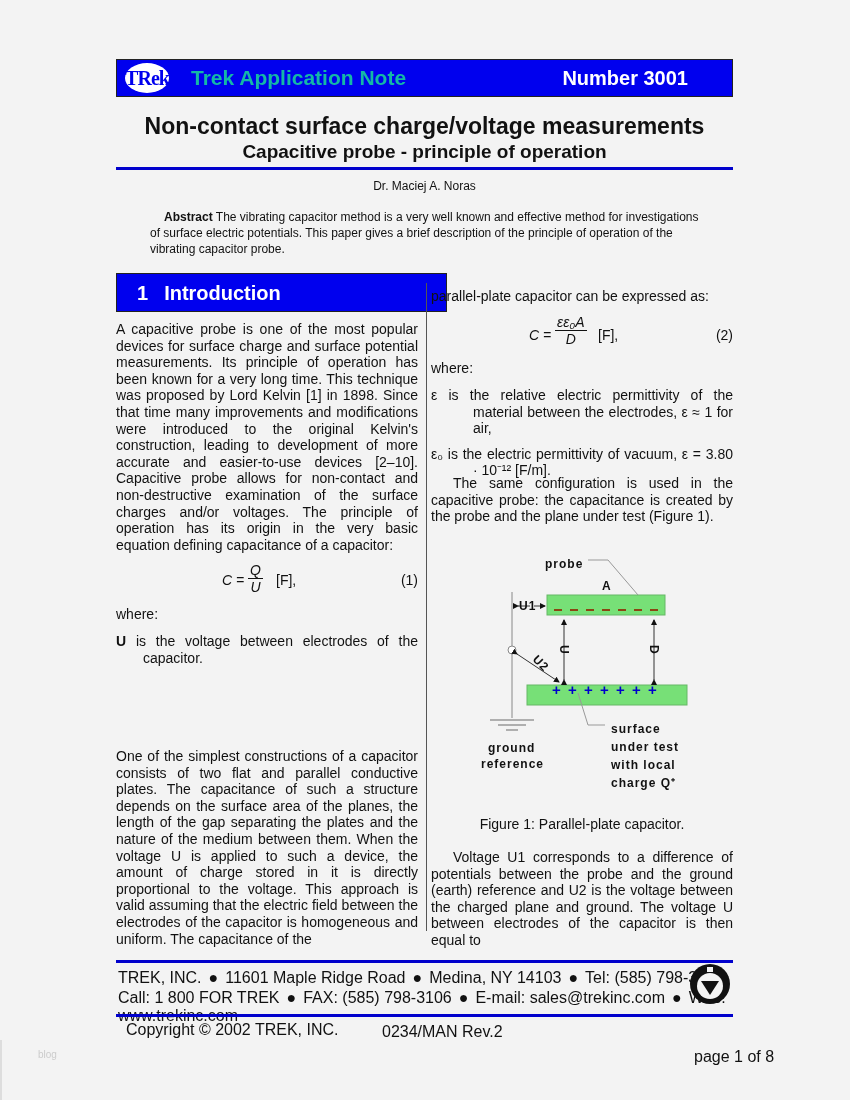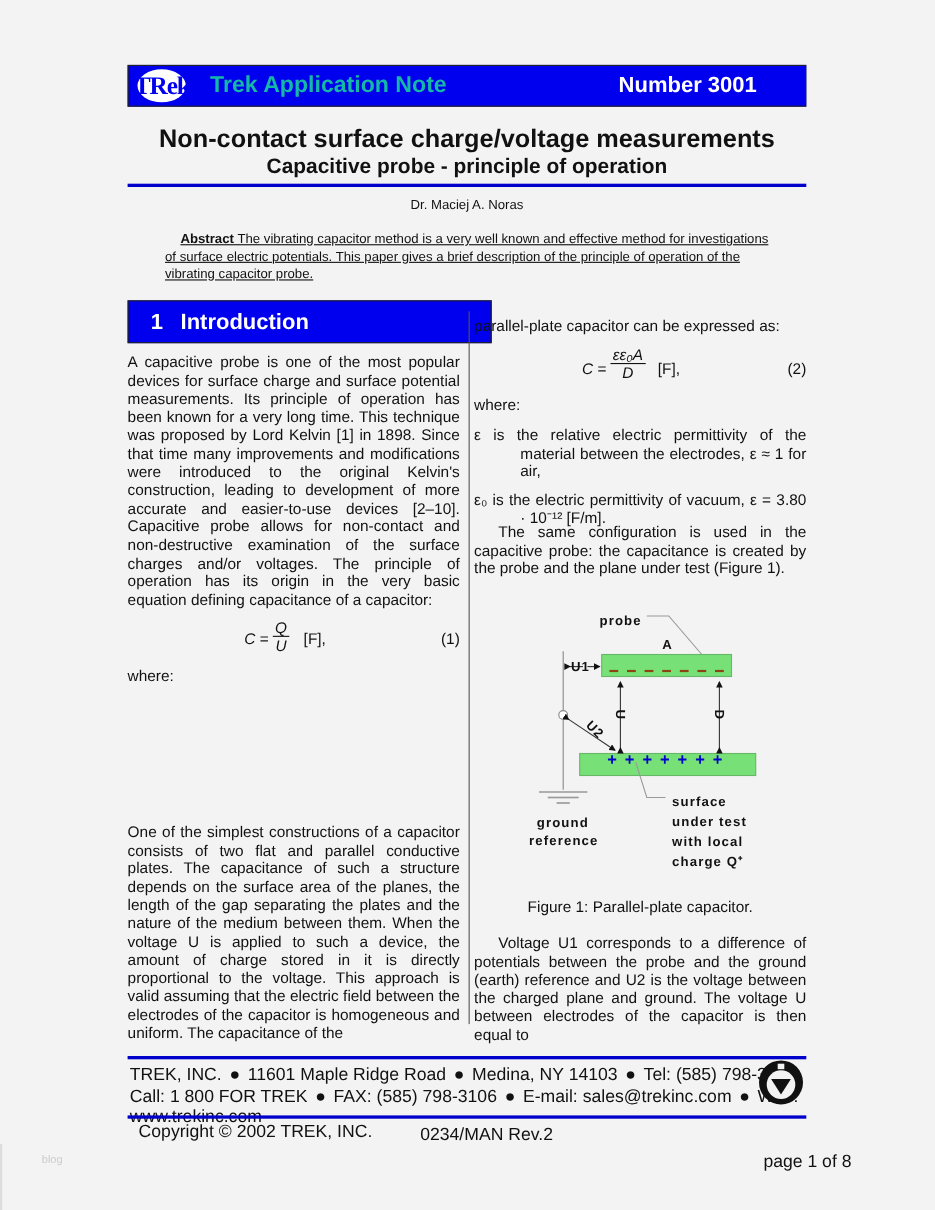--- a/index.html
+++ b/index.html
@@ -1,26 +1,26 @@
 <!DOCTYPE html>
 <html><head>
 <meta charset="utf-8">
 <style>
   html,body{margin:0;padding:0;}
   body{width:850px;height:1100px;background:#f3f3f3;position:relative;font-family:"Liberation Sans",sans-serif;color:#111;overflow:hidden;}
   .abs{position:absolute;}
   #header-bar{left:116px;top:59px;width:617px;height:38px;background:#0000ee;border:1px solid #222;box-sizing:border-box;}
-  #logo{left:8px;top:3px;width:44px;height:30px;border-radius:50%;background:#fff;color:#0000ee;font-family:"Liberation Serif",serif;font-weight:bold;font-size:23px;display:flex;align-items:center;justify-content:center;letter-spacing:-1px;}
+  #logo{left:8px;top:3px;width:44px;height:30px;border-radius:50%;background:#fff;color:#0000ee;font-family:"Liberation Serif",serif;font-weight:bold;font-size:20px;display:flex;align-items:center;justify-content:center;letter-spacing:-1px;}
   #header-title{left:74px;top:6px;color:#14b8a6;font-weight:bold;font-size:21px;}
   #header-number{right:44px;top:7px;color:#fff;font-weight:bold;font-size:20px;}
   #title{left:116px;width:617px;top:113px;text-align:center;font-weight:bold;font-size:23px;}
   #subtitle{left:116px;width:617px;top:141px;text-align:center;font-weight:bold;font-size:19px;}
   .rule{height:3px;background:#0000cc;}
   #author{left:116px;width:617px;top:179px;text-align:center;font-size:12px;}
-  #abstract{left:150px;width:552px;top:209px;font-size:12px;line-height:16px;text-indent:14px;text-decoration:underline;}
+  #abstract{left:150px;width:552px;top:209px;font-size:12px;line-height:16px;text-indent:14px;}
   #abstract b{font-weight:bold;}
   #sec-head{left:116px;top:273px;width:331px;height:39px;background:#0000ee;border:1px solid #222;box-sizing:border-box;color:#fff;font-weight:bold;font-size:20px;padding:8px 0 0 20px;}
   #sec-head span.num{margin-right:16px;}
   .col{font-size:14px;line-height:16.6px;text-align:justify;}
   #col-divider{left:426px;top:283px;width:1px;height:648px;background:#555;}
   .eq{font-size:14px;font-style:italic;}
   .frac{display:inline-block;vertical-align:middle;text-align:center;margin:0 4px;}
   .frac .n{display:block;border-bottom:1px solid #111;padding:0 2px;}
   .frac .d{display:block;}
   .deflist .item{padding-left:27px;text-indent:-27px;margin-bottom:9px;}
@@ -57,20 +57,21 @@
       <span class="n">Q</span>
       <span class="d">U</span>
     </span>
   <span class="abs" style="left:160px;top:10px;font-style:normal;">[F],</span>
   <span class="abs" style="right:0;top:10px;font-style:normal;">(1)</span>
 </div>
 
 <div class="abs col" style="left:116px;top:606px;">where:</div>
 
 <div class="abs col deflist" style="left:116px;top:633px;width:302px;">
+  <div class="item"><b>U</b><span> is the voltage between electrodes of the capacitor.</span></div>
 </div>
 
 <div class="abs col" style="left:116px;top:748px;width:302px;">One of the simplest constructions of a capacitor consists of two flat and parallel conductive plates. The capacitance of such a structure depends on the surface area of the planes, the length of the gap separating the plates and the nature of the medium between them. When the voltage U is applied to such a device, the amount of charge stored in it is directly proportional to the voltage. This approach is valid assuming that the electric field between the electrodes of the capacitor is homogeneous and uniform. The capacitance of the</div>
 
 <div id="col-divider" class="abs"></div>
 
 <div class="abs col" style="left:431px;top:288px;width:302px;">parallel-plate capacitor can be expressed as:</div>
 
 <div class="abs eq" style="left:431px;top:314px;width:302px;height:40px;">
   <span class="abs" style="left:98px;top:13px;">C =</span>

